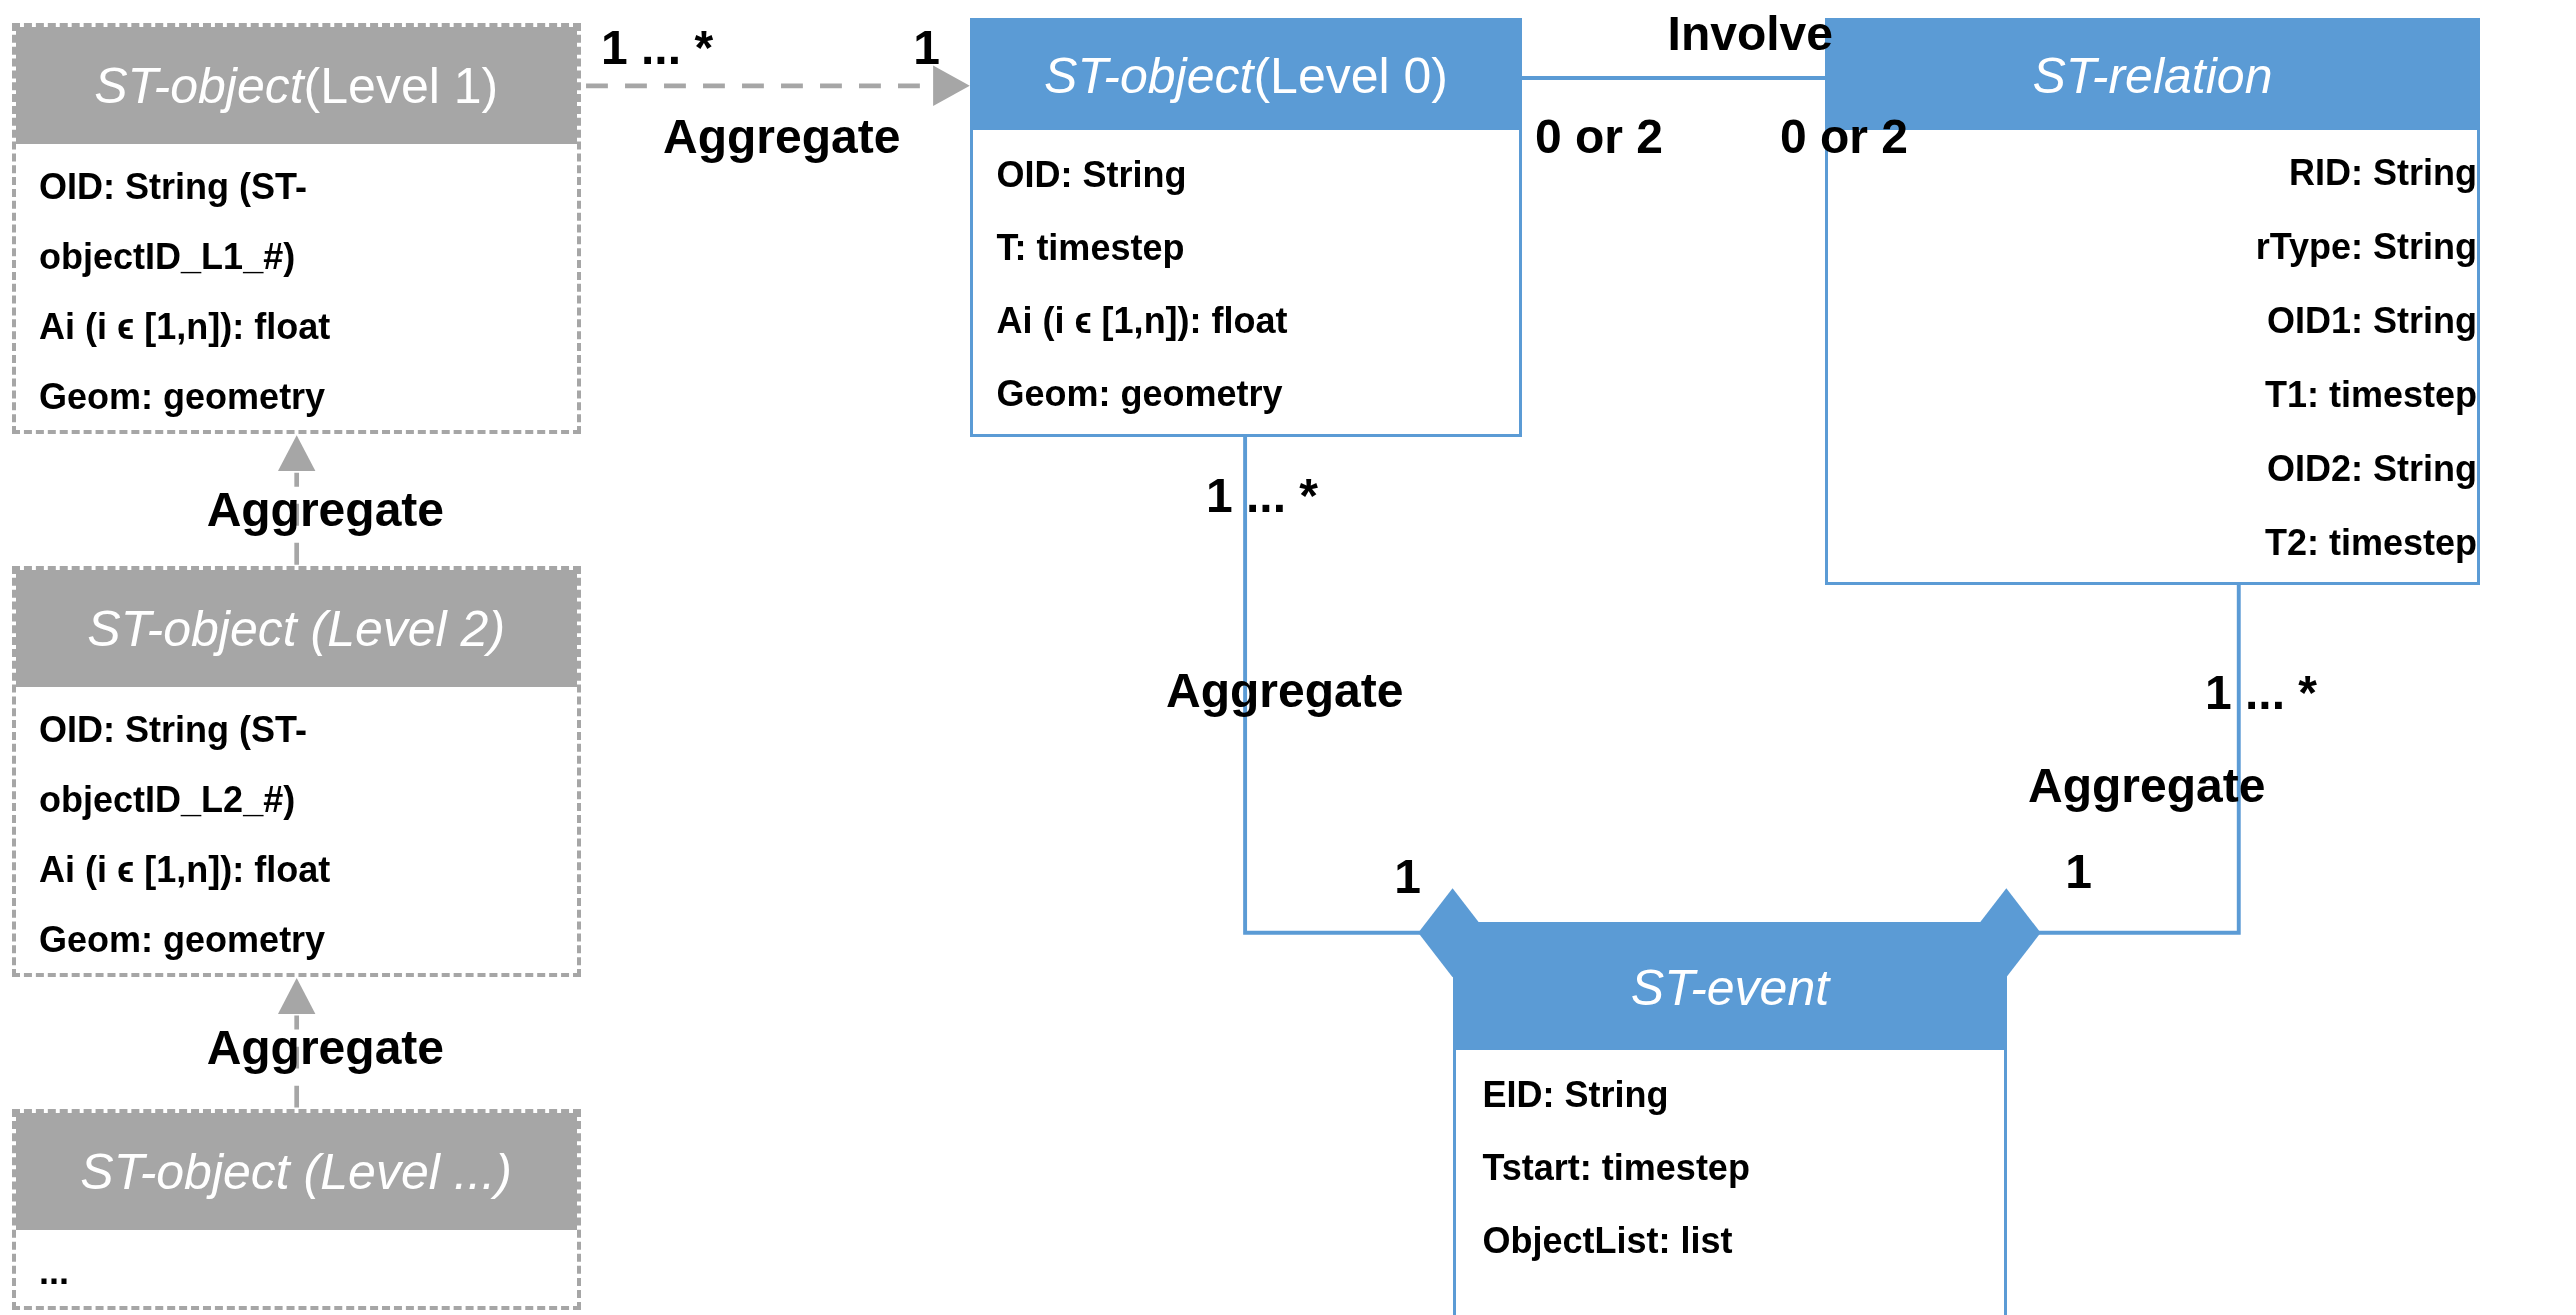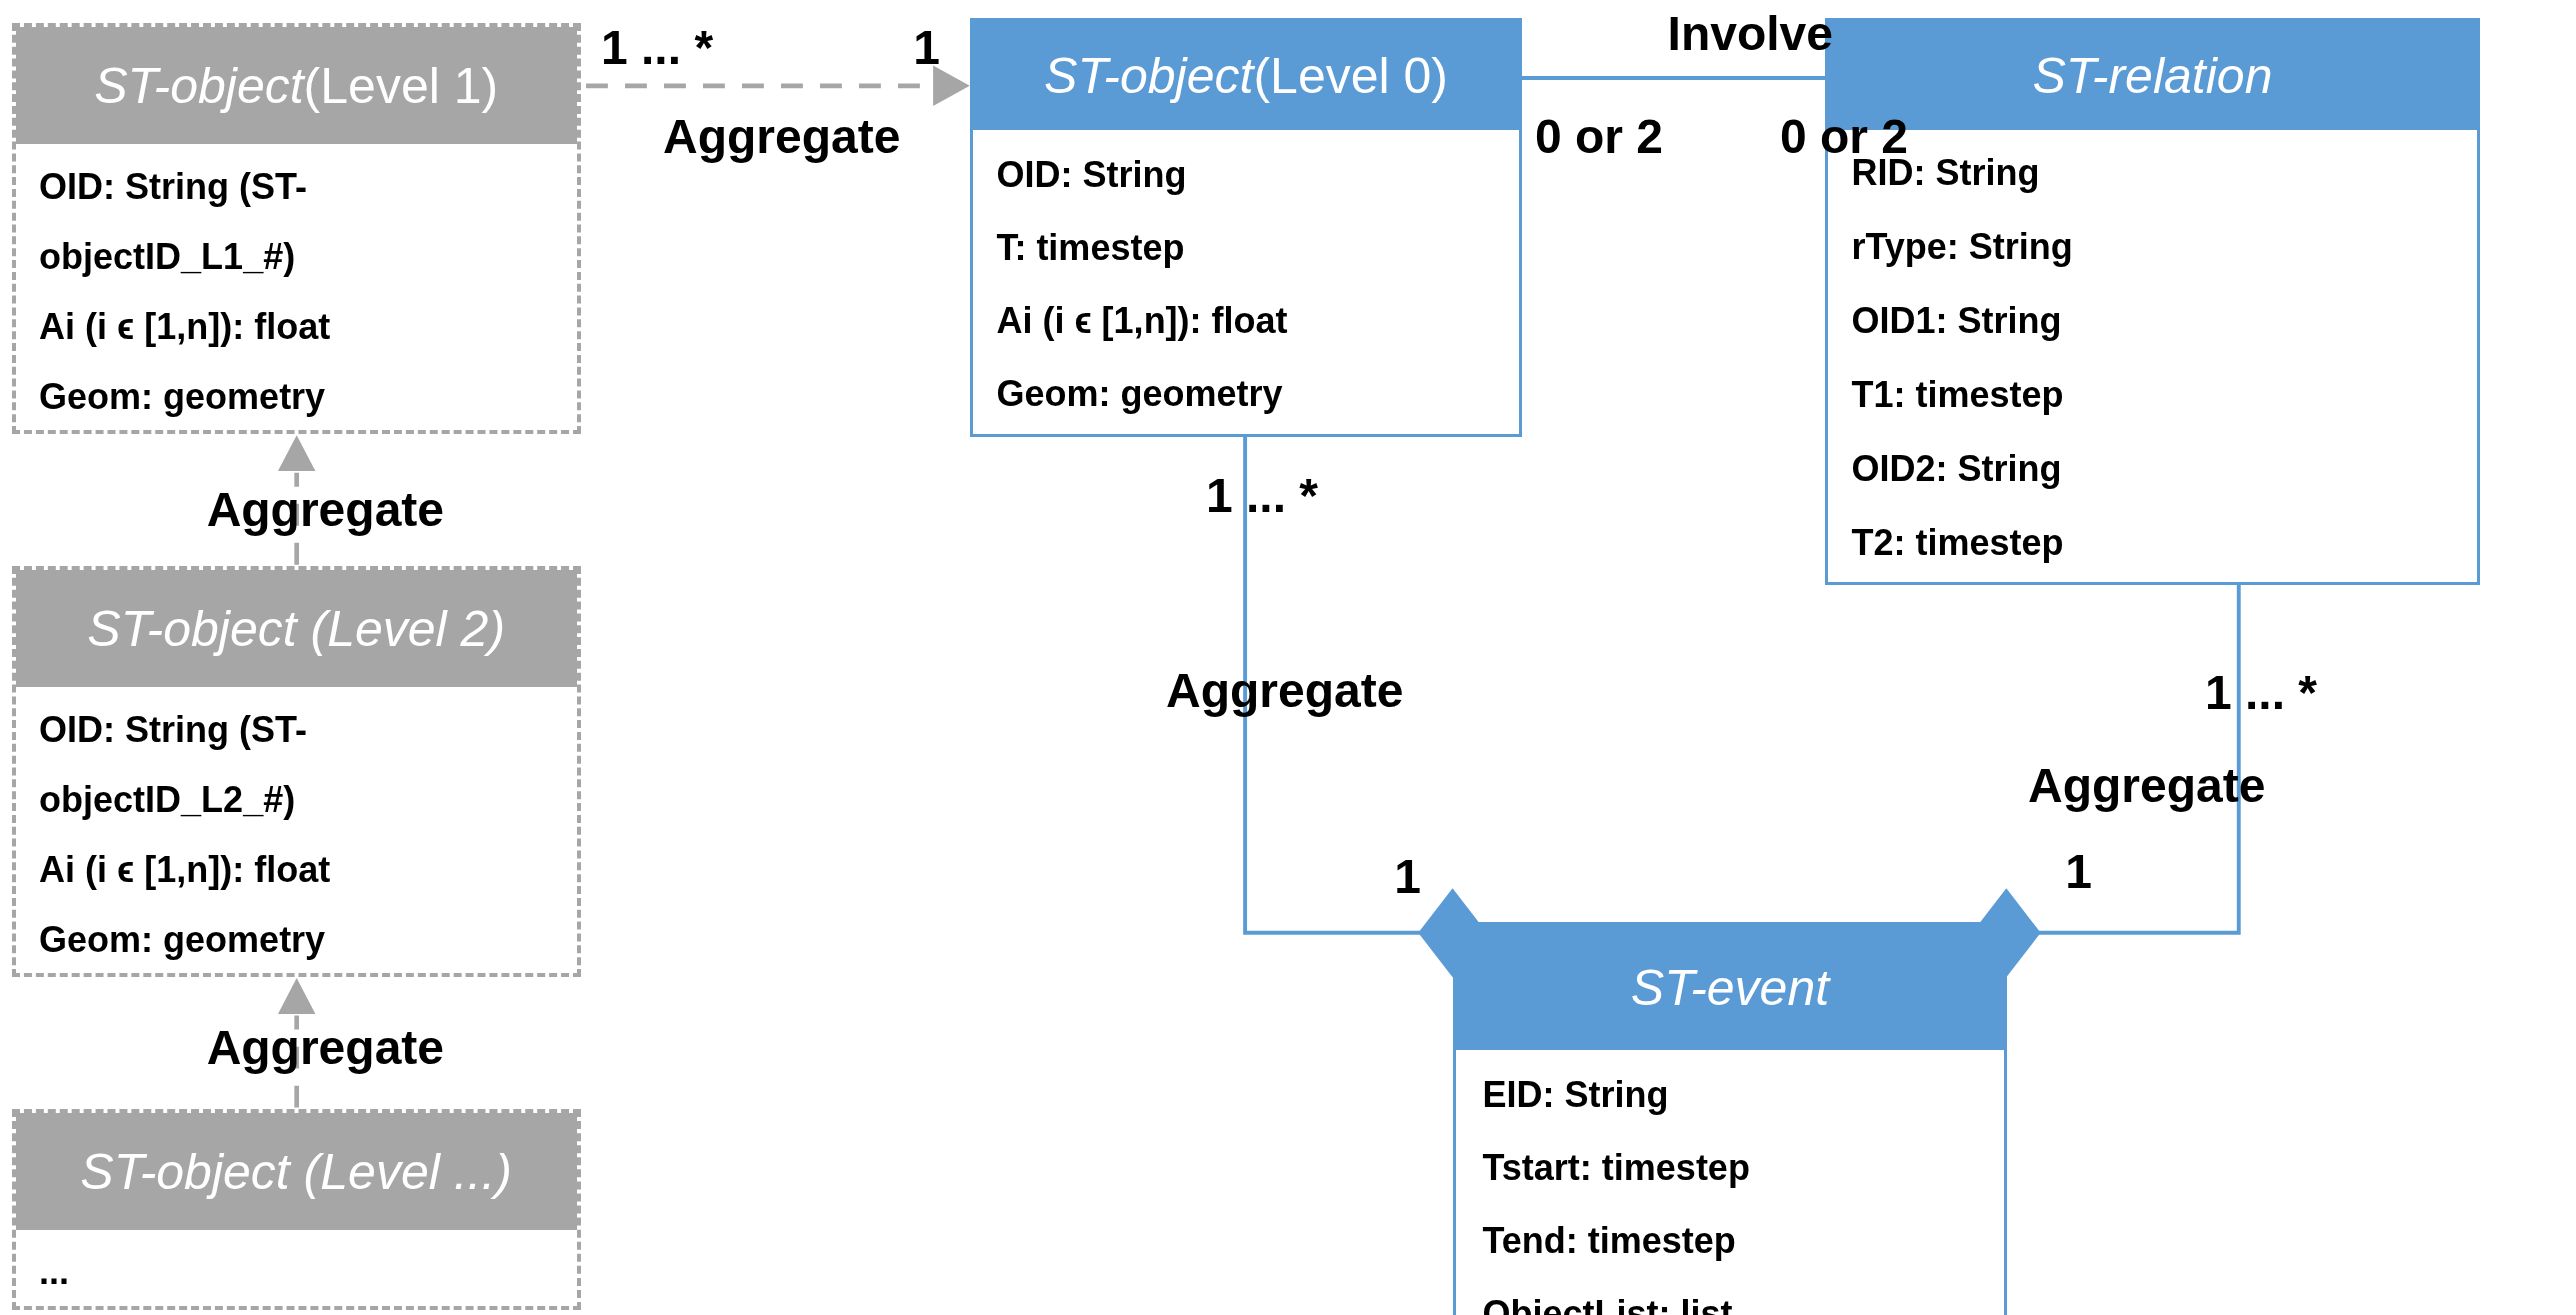--- a/index.html
+++ b/index.html
@@ -33,21 +33,21 @@
   .t-italic{font-style:italic;}
   .t-rest{font-style:normal;}
   .ebody{font-size:36px;font-weight:700;white-space:nowrap;}
   .attr-line{white-space:nowrap;}
   #e-l1 .ehdr,#e-l2 .ehdr,#e-ld .ehdr{height:117px;}
   #e-l0 .ehdr,#e-rel .ehdr{height:109px;}
   #e-evt .ehdr{height:125px;}
   #e-l1 .ebody,#e-l2 .ebody{line-height:70px;padding:7.8px 0 0 23.4px;}
   #e-ld .ebody{line-height:62px;padding:11px 0 0 23.4px;}
   #e-l0 .ebody{line-height:73px;padding:7.8px 0 0 23.4px;}
-  #e-rel .ebody{line-height:74px;padding:6.2px 0 0 23.4px;}
+  #e-rel .ebody{line-height:74px;padding:6.2px 0 0 23.4px;text-align:right;}
   #e-evt .ebody{line-height:73px;padding:7.8px 0 0 26.5px;}
   
   .lbl{
     position:absolute;
     font-size:48px;font-weight:700;line-height:55px;
     white-space:nowrap;color:var(--c-text);
   }
   .lbl.center{text-align:right;}
   .lbl.right{text-align:right;}
   
@@ -160,21 +160,20 @@
   </div>
 
   <div class="entity blue" id="e-evt" style="left:1453px;top:922px;width:554px;height:437px">
     <div class="ehdr">
       <span class="t-italic">ST-event</span>
         <span class="t-rest"></span>
     </div>
     <div class="ebody">
         <div class="attr-line">EID: String</div>
         <div class="attr-line">Tstart: timestep</div>
-        <div class="attr-line">Tend: timestep</div>
         <div class="attr-line">ObjectList: list</div>
       </div>
   </div>
 
   <div class="lbl" style="left:601px;top:19.5px;width:133px;">1 ... *</div>
   <div class="lbl right" style="left:874px;top:19.5px;width:66px;">1</div>
   <div class="lbl center" style="left:663px;top:109px;width:226px;">Aggregate</div>
 
   <div class="lbl center" style="left:148px;top:482px;width:296px;">Aggregate</div>
   <div class="lbl center" style="left:148px;top:1020px;width:296px;">Aggregate</div>

